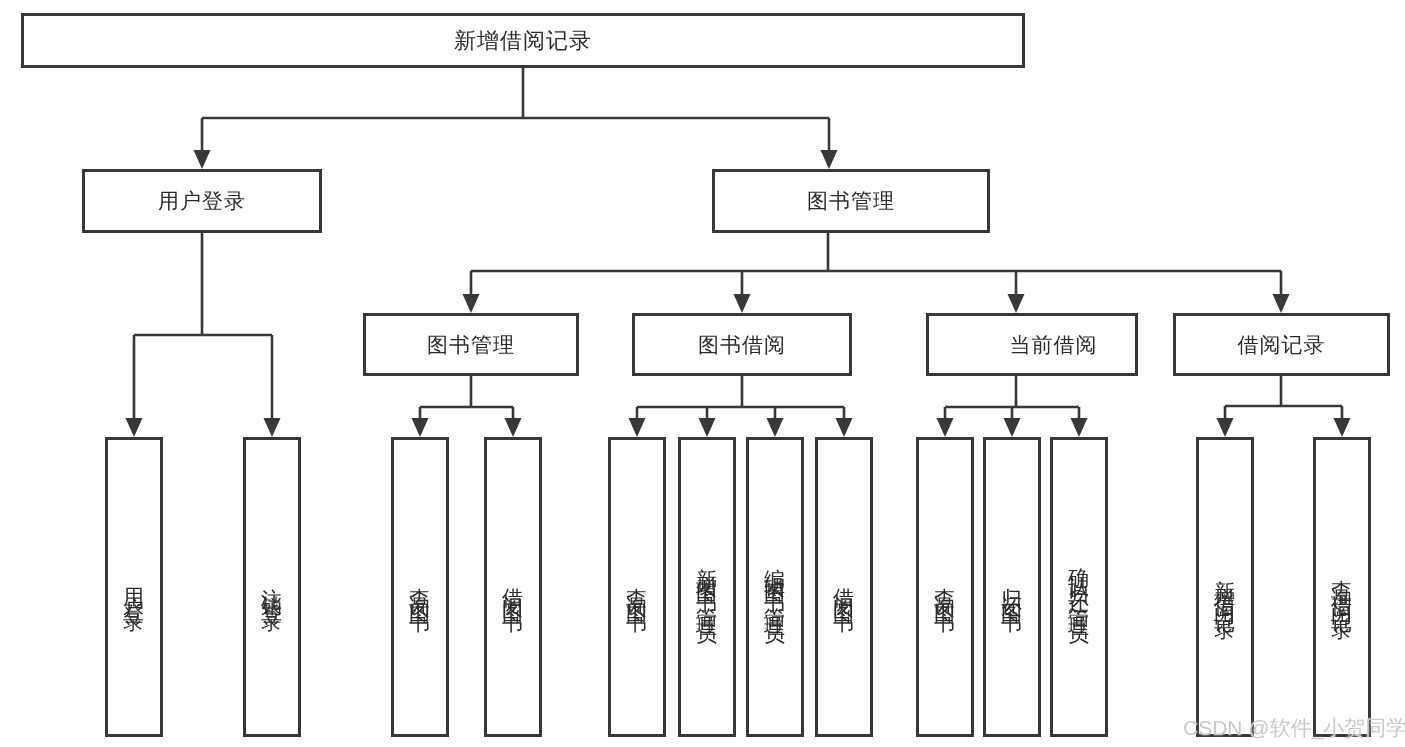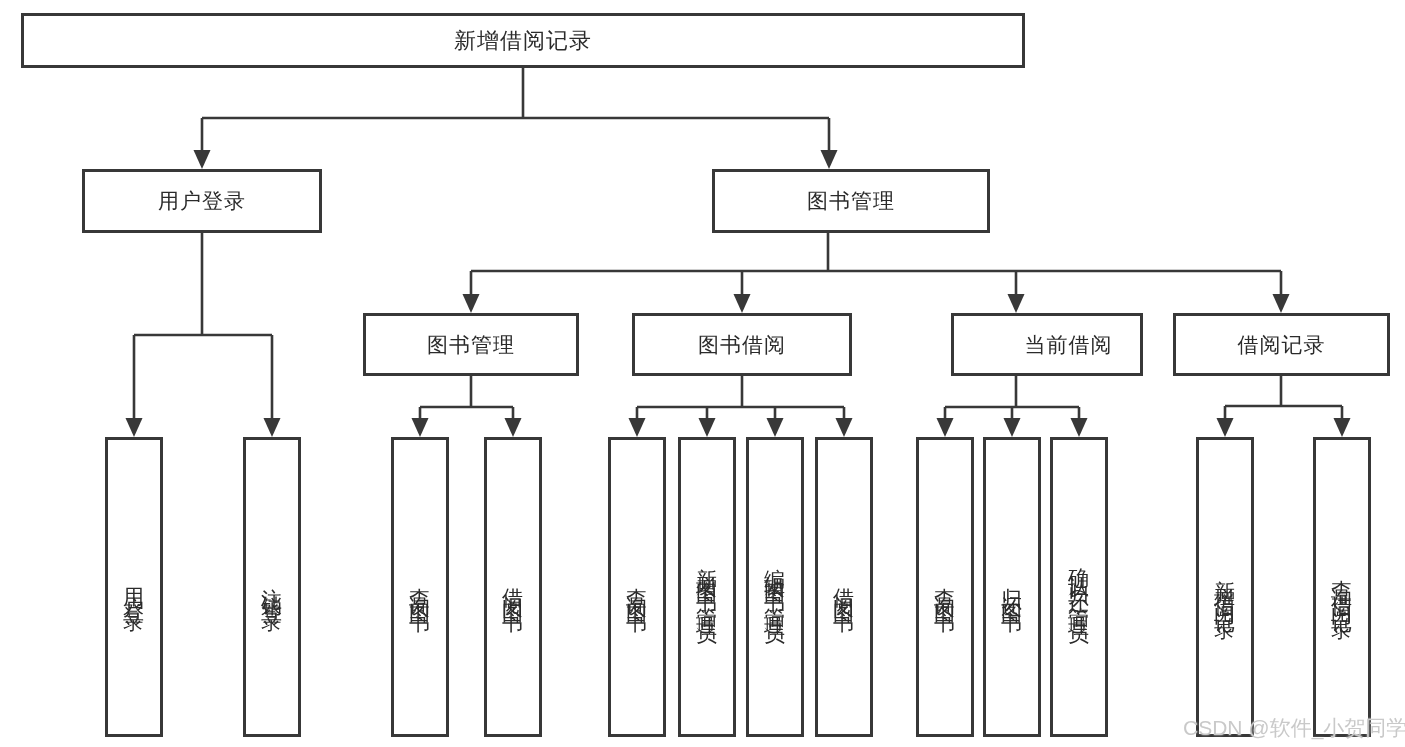--- a/index.html
+++ b/index.html
@@ -22,21 +22,21 @@
     z-index:2;
   }
   .h-label{font-size:21px;letter-spacing:1px;white-space:nowrap;}
   .root{left:21px;top:13px;width:1004px;height:55px;}
   .root .h-label{font-size:22px;}
   .lv2a{left:82px;top:169px;width:240px;height:64px;}
   .lv2b{left:712px;top:169px;width:278px;height:64px;}
   .lv3{top:313px;height:63px;}
   .lv3a{left:363px;width:216px;}
   .lv3b{left:632px;width:220px;}
-  .lv3c{left:951px;width:192px;padding-left:43px;}
+  .lv3c{left:926px;width:212px;padding-left:43px;}
   .lv3d{left:1173px;width:217px;}
   .leaf{
     top:437px;height:300px;width:58px;
     border-width:3px;
   }
   .v-label{
     writing-mode:vertical-rl;
     text-orientation:mixed;
     font-size:21px;
     letter-spacing:8px;

